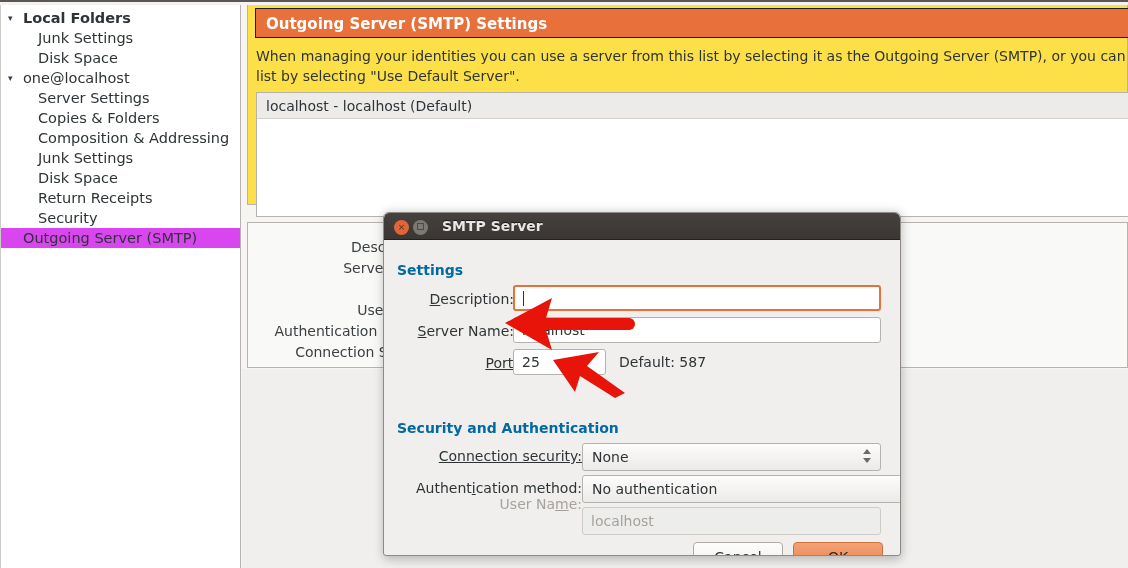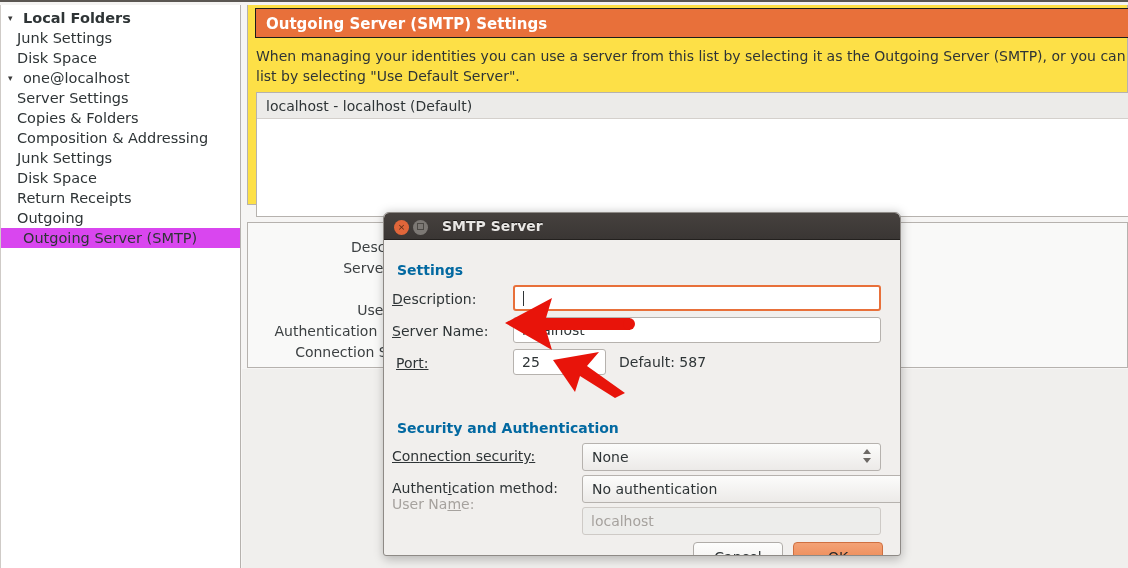--- a/index.html
+++ b/index.html
@@ -37,21 +37,21 @@
   .tree-row {
     position: relative;
     height: 20px;
     line-height: 20px;
     font-size: 14.5px;
     color: #2e3436;
     white-space: nowrap;
   }
   .tree-row.root { font-weight: bold; padding-left: 22px; }
   .tree-row.account { font-weight: normal; padding-left: 22px; }
-  .tree-row.child { padding-left: 16px; }
+  .tree-row.child { padding-left: 37px; }
   .tree-row.selected {
     background: #d946ef;
     font-weight: normal;
   }
   .twisty {
     position: absolute;
     left: 7px; top: 0;
     width: 12px;
     font-size: 9px;
     line-height: 21px;
@@ -206,20 +206,21 @@
   .section-title {
     position: absolute;
     font-size: 14px;
     font-weight: bold;
     color: #0369a1;
   }
   .fld-label {
     position: absolute;
     font-size: 14px;
     color: #2e3436;
+    text-align: right;
     white-space: nowrap;
   }
   .fld-label.dim { color: #a6a29e; }
   .ul { text-decoration: underline; }
 
   .txt {
     position: absolute;
     height: 26px;
     background: #ffffff;
     border: 1px solid #b6b2ae;
@@ -313,21 +314,21 @@
         <div class="tree-row root"><span class="twisty">▾</span><span>Local Folders</span></div>
         <div class="tree-row child"><span>Junk Settings</span></div>
         <div class="tree-row child"><span>Disk Space</span></div>
         <div class="tree-row account"><span class="twisty">▾</span><span>one@localhost</span></div>
         <div class="tree-row child"><span>Server Settings</span></div>
         <div class="tree-row child"><span>Copies &amp; Folders</span></div>
         <div class="tree-row child"><span>Composition &amp; Addressing</span></div>
         <div class="tree-row child"><span>Junk Settings</span></div>
         <div class="tree-row child"><span>Disk Space</span></div>
         <div class="tree-row child"><span>Return Receipts</span></div>
-        <div class="tree-row child"><span>Outgoing</span></div>
+        <div class="tree-row child"><span>Security</span></div>
         <div class="tree-row account selected"><span>Outgoing Server (SMTP)</span></div>
       </div>
   </div>
 
   <div class="content">
 
     <div class="pane-top">
 
       <div class="banner">
         <span>Outgoing Server (SMTP) Settings</span>

